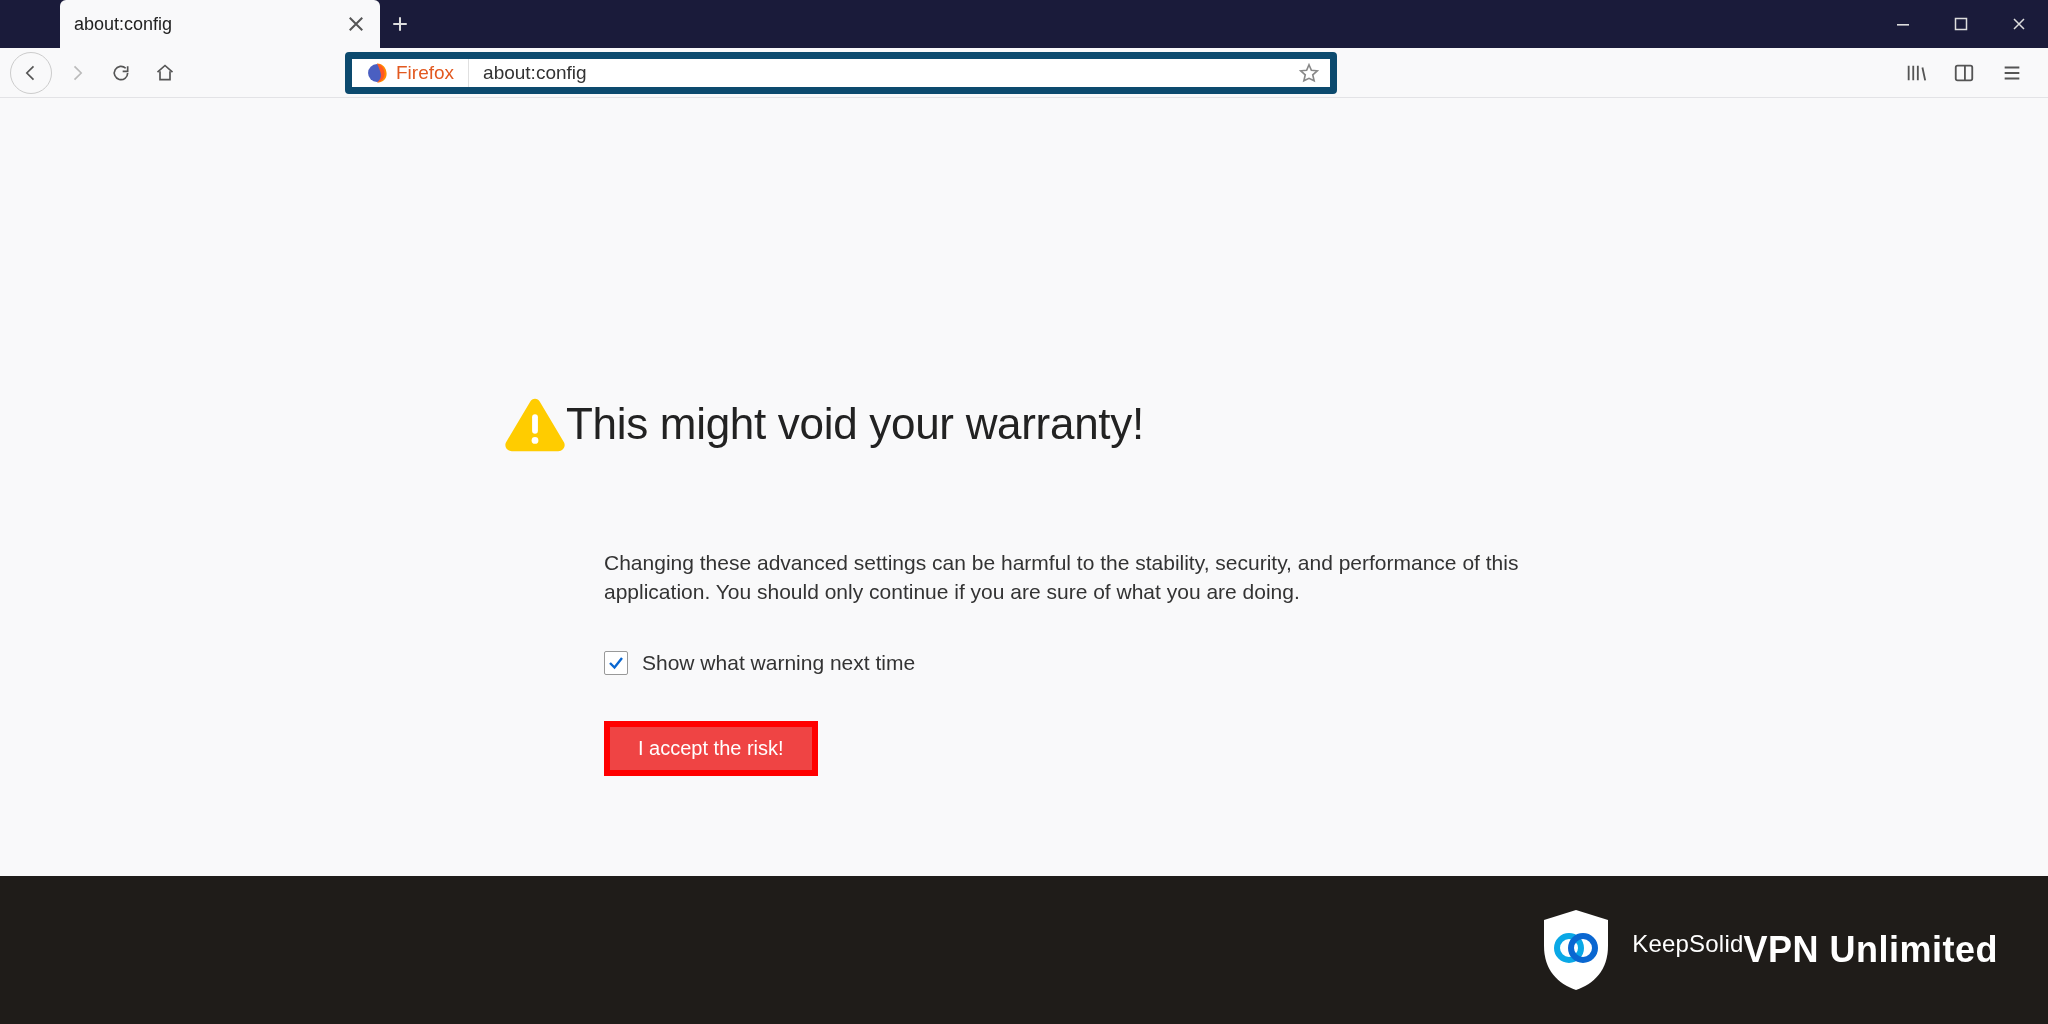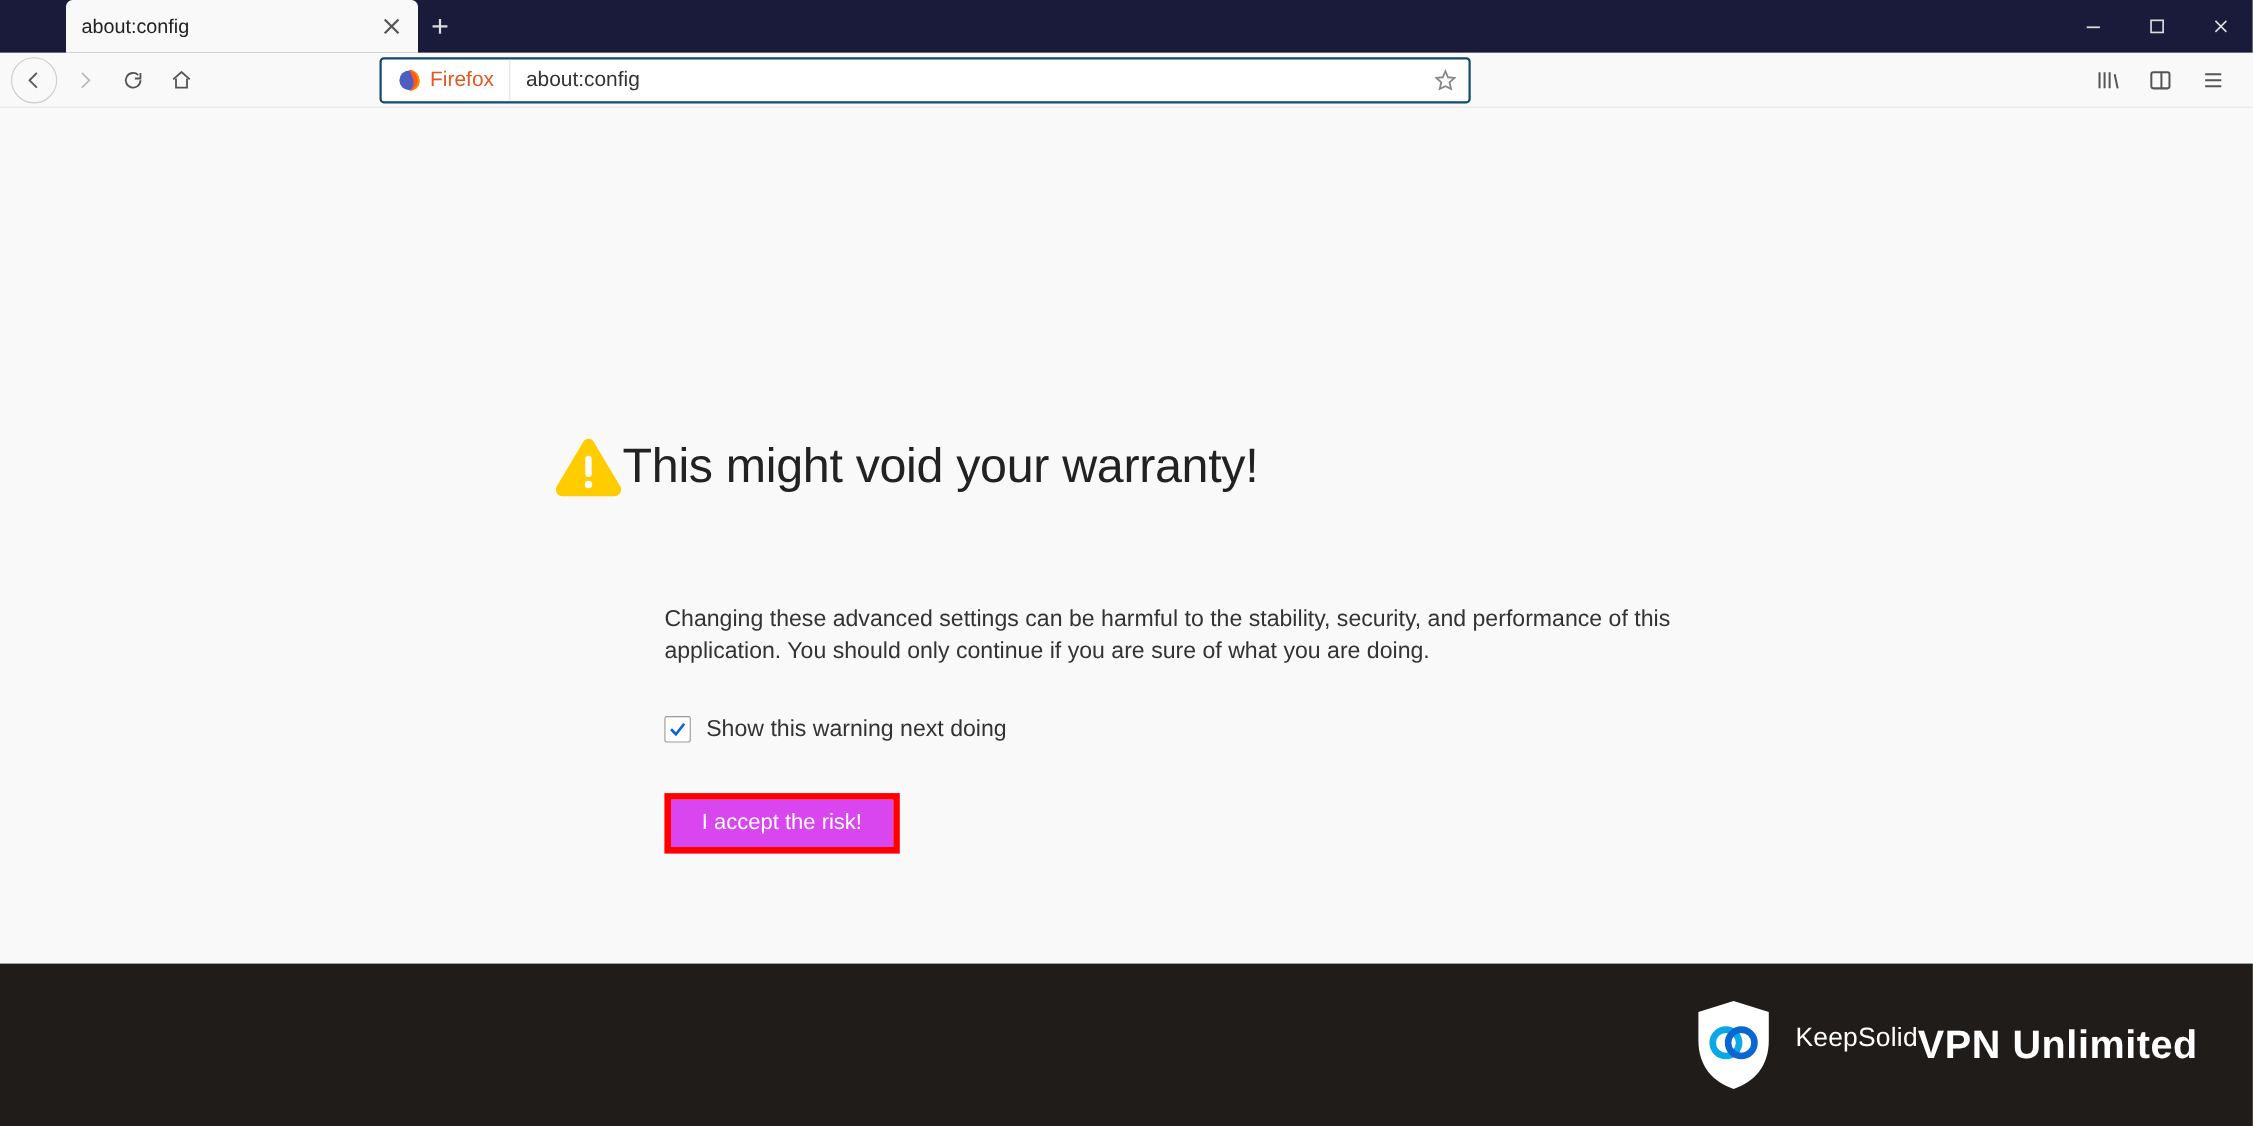--- a/index.html
+++ b/index.html
@@ -44,21 +44,21 @@
   .nav-btn.disabled { color: #bbb; cursor: default; }
   .nav-btn.back {
     width: 42px; height: 42px;
     border: 1px solid #ccc; border-radius: 50%;
   }
   .nav-btn svg { width: 20px; height: 20px; }
   .urlbar-wrap { flex: 0 0 992px; margin-left: 155px; display:flex; }
   .urlbar {
     flex: 1;
     height: 42px;
-    border: 2px solid #0c4a6e;
+    border: 7px solid #0c4a6e;
     border-radius: 4px;
     background: #fff;
     display: flex;
     align-items: center;
     overflow: hidden;
   }
   .identity-box {
     display:flex; align-items:center; gap:8px;
     padding: 0 14px;
     border-right: 1px solid #e0e0e0;
@@ -100,21 +100,21 @@
     cursor: pointer;
   }
   .checkbox svg { width: 18px; height: 18px; }
   .accept-highlight {
     margin-top: 46px;
     border: 6px solid #ff0000;
     display: inline-block;
     padding: 0;
   }
   .accept-btn {
-    background: #d946ef;
+    background: #ef4444;
     color: #fff;
     border: none;
     font-size: 20px;
     padding: 10px 28px;
     min-width: 180px;
     text-align: center;
     cursor: pointer;
   }
 
   
@@ -248,21 +248,21 @@
       <h1 class="warn-title">This might void your warranty!</h1>
     </div>
     <div class="warn-body-indent">
       <p class="warn-text">Changing these advanced settings can be harmful to the stability, security, and performance of this application. You should only continue if you are sure of what you are doing.</p>
       <label class="warn-check">
         <span class="checkbox">
           <svg viewBox="0 0 18 18" fill="none" stroke="#0a67d1" stroke-width="2.4">
               <path d="M3 9 L7.5 13.5 L15 4"></path>
             </svg>
         </span>
-        <span>Show this warning next doing</span>
+        <span>Show what warning next time</span>
       </label>
       <div class="accept-highlight">
         <button class="accept-btn">I accept the risk!</button>
       </div>
     </div>
   </div>
 </div>
 
 <div class="footer">
   <div class="shield-wrap">

